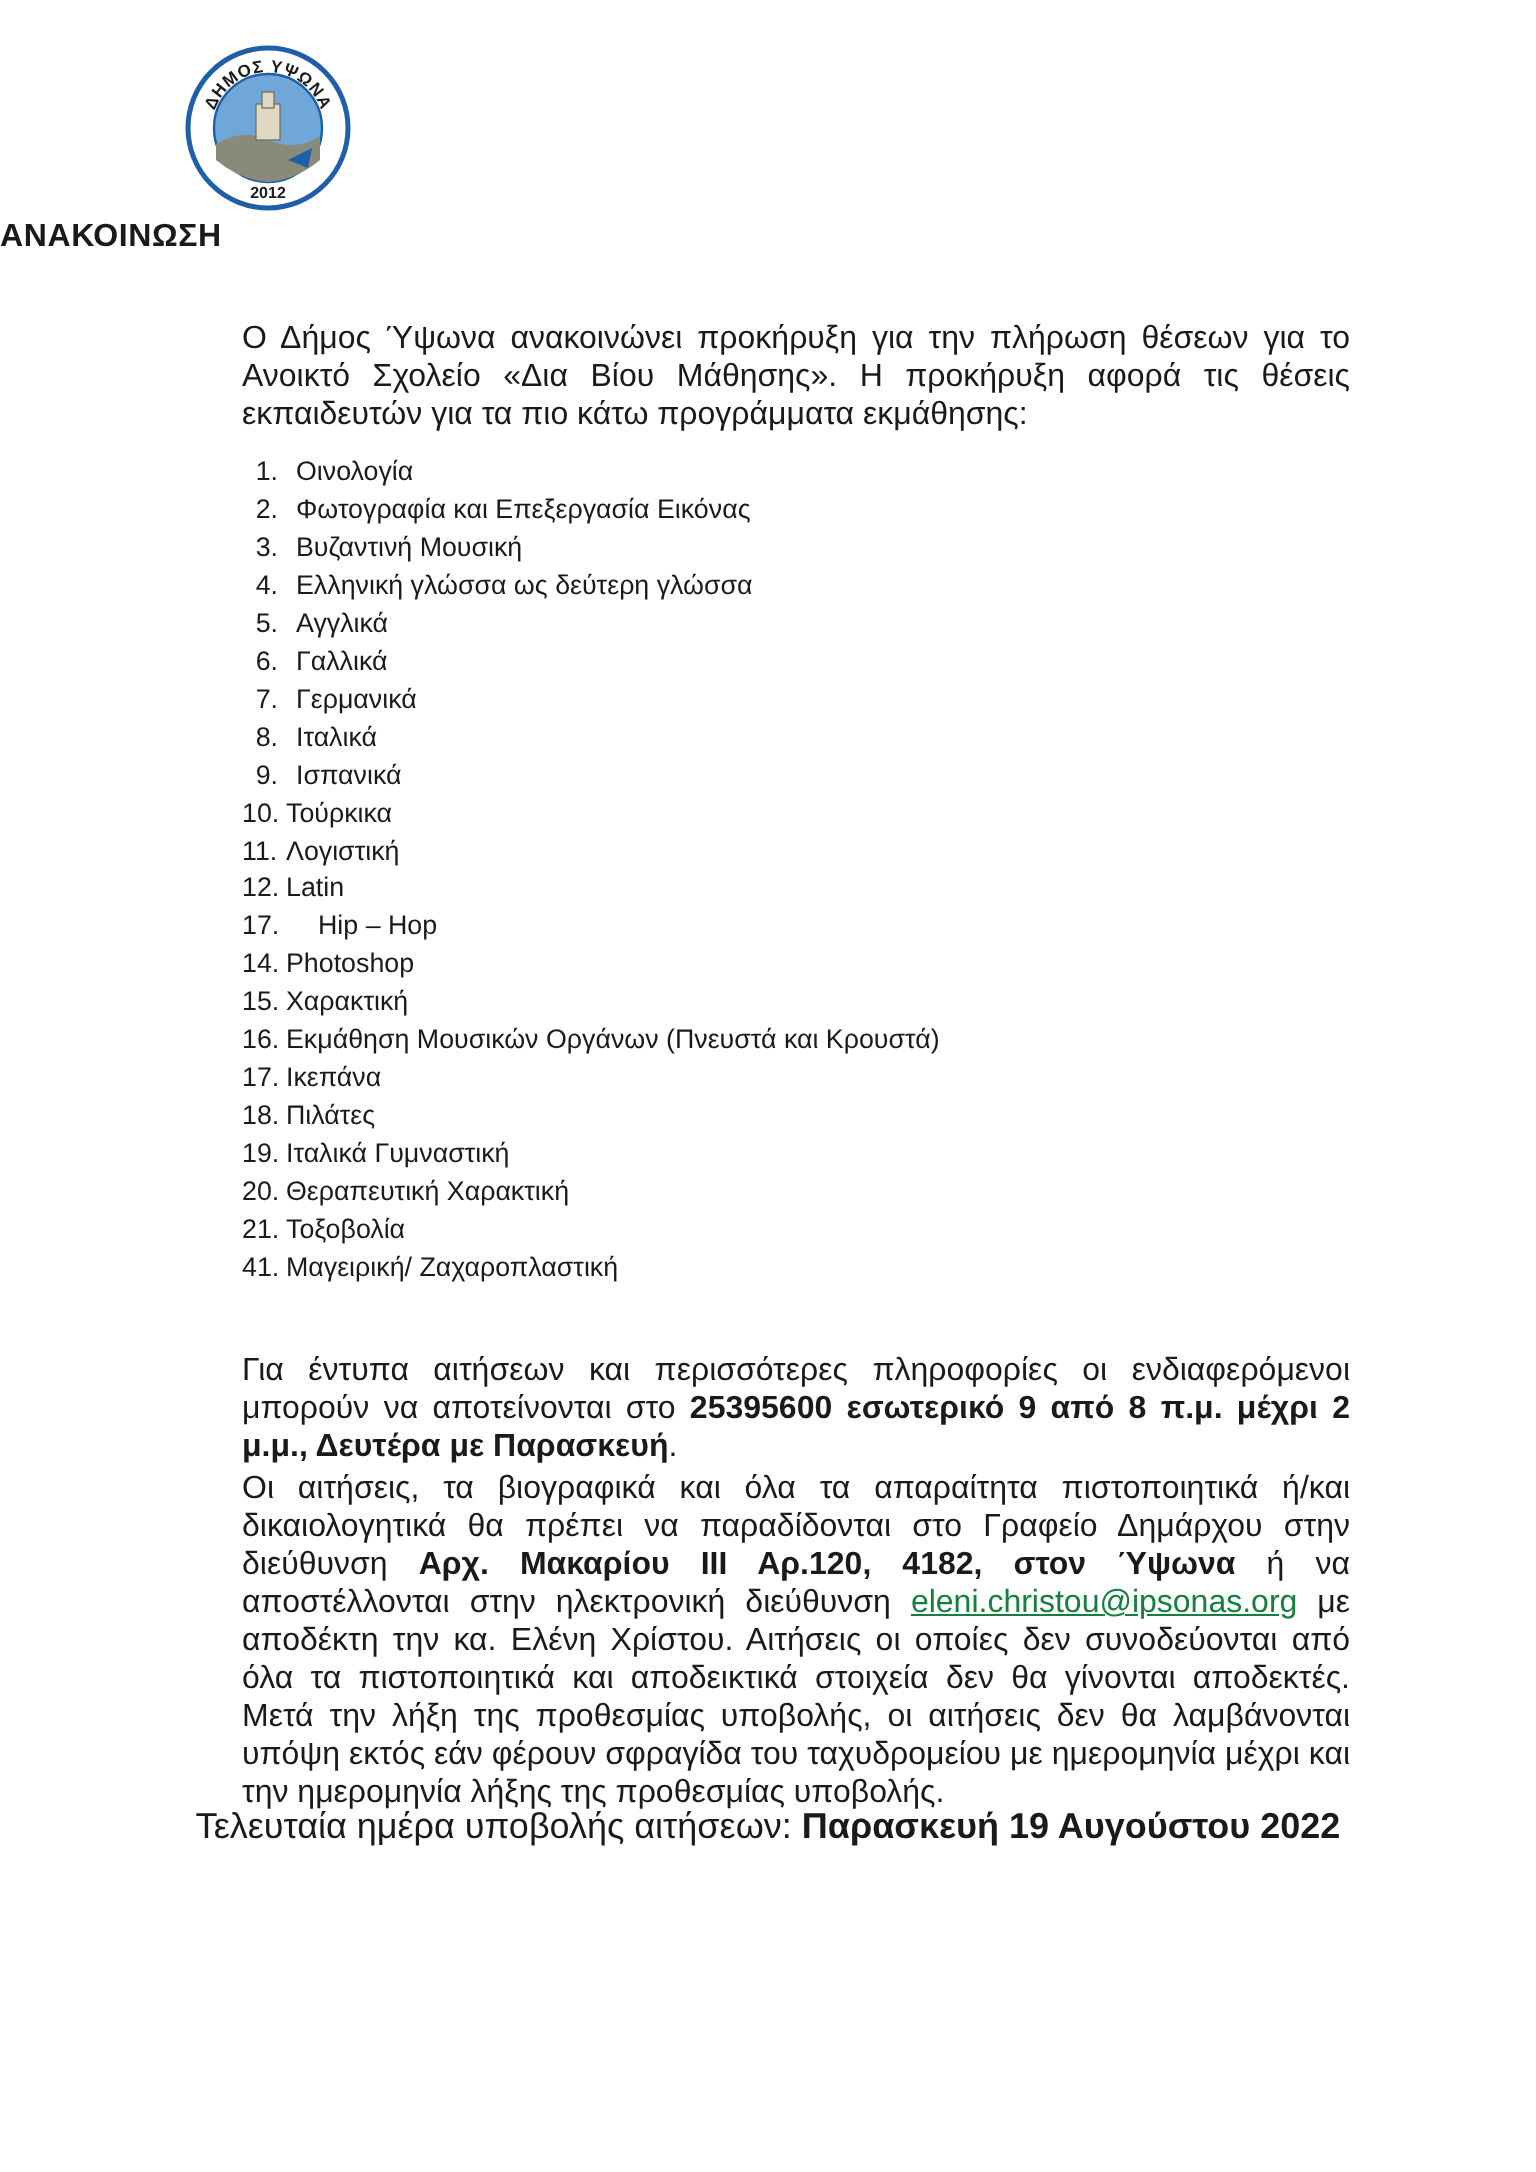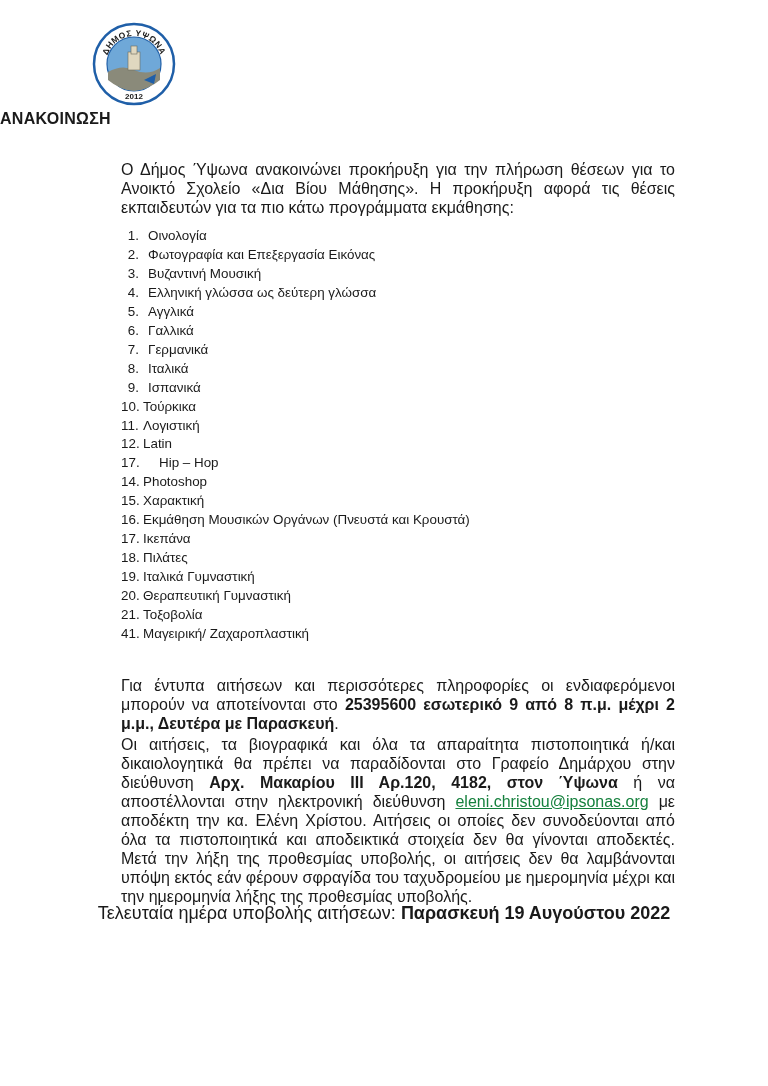--- a/index.html
+++ b/index.html
@@ -122,21 +122,21 @@
       <li>
         <span class="num num-wide">18.</span>
         <span class="label" style="margin-left: 4px;">Πιλάτες</span>
       </li>
       <li>
         <span class="num num-wide">19.</span>
         <span class="label" style="margin-left: 4px;">Ιταλικά Γυμναστική</span>
       </li>
       <li>
         <span class="num num-wide">20.</span>
-        <span class="label" style="margin-left: 4px;">Θεραπευτική Γυμναστική</span>
+        <span class="label" style="margin-left: 4px;">Θεραπευτική Χαρακτική</span>
       </li>
       <li>
         <span class="num num-wide">21.</span>
         <span class="label" style="margin-left: 4px;">Τοξοβολία</span>
       </li>
       <li>
         <span class="num num-wide">41.</span>
         <span class="label" style="margin-left: 4px; text-align: right;">Μαγειρική/ Ζαχαροπλαστική</span>
       </li>
     </ol>

